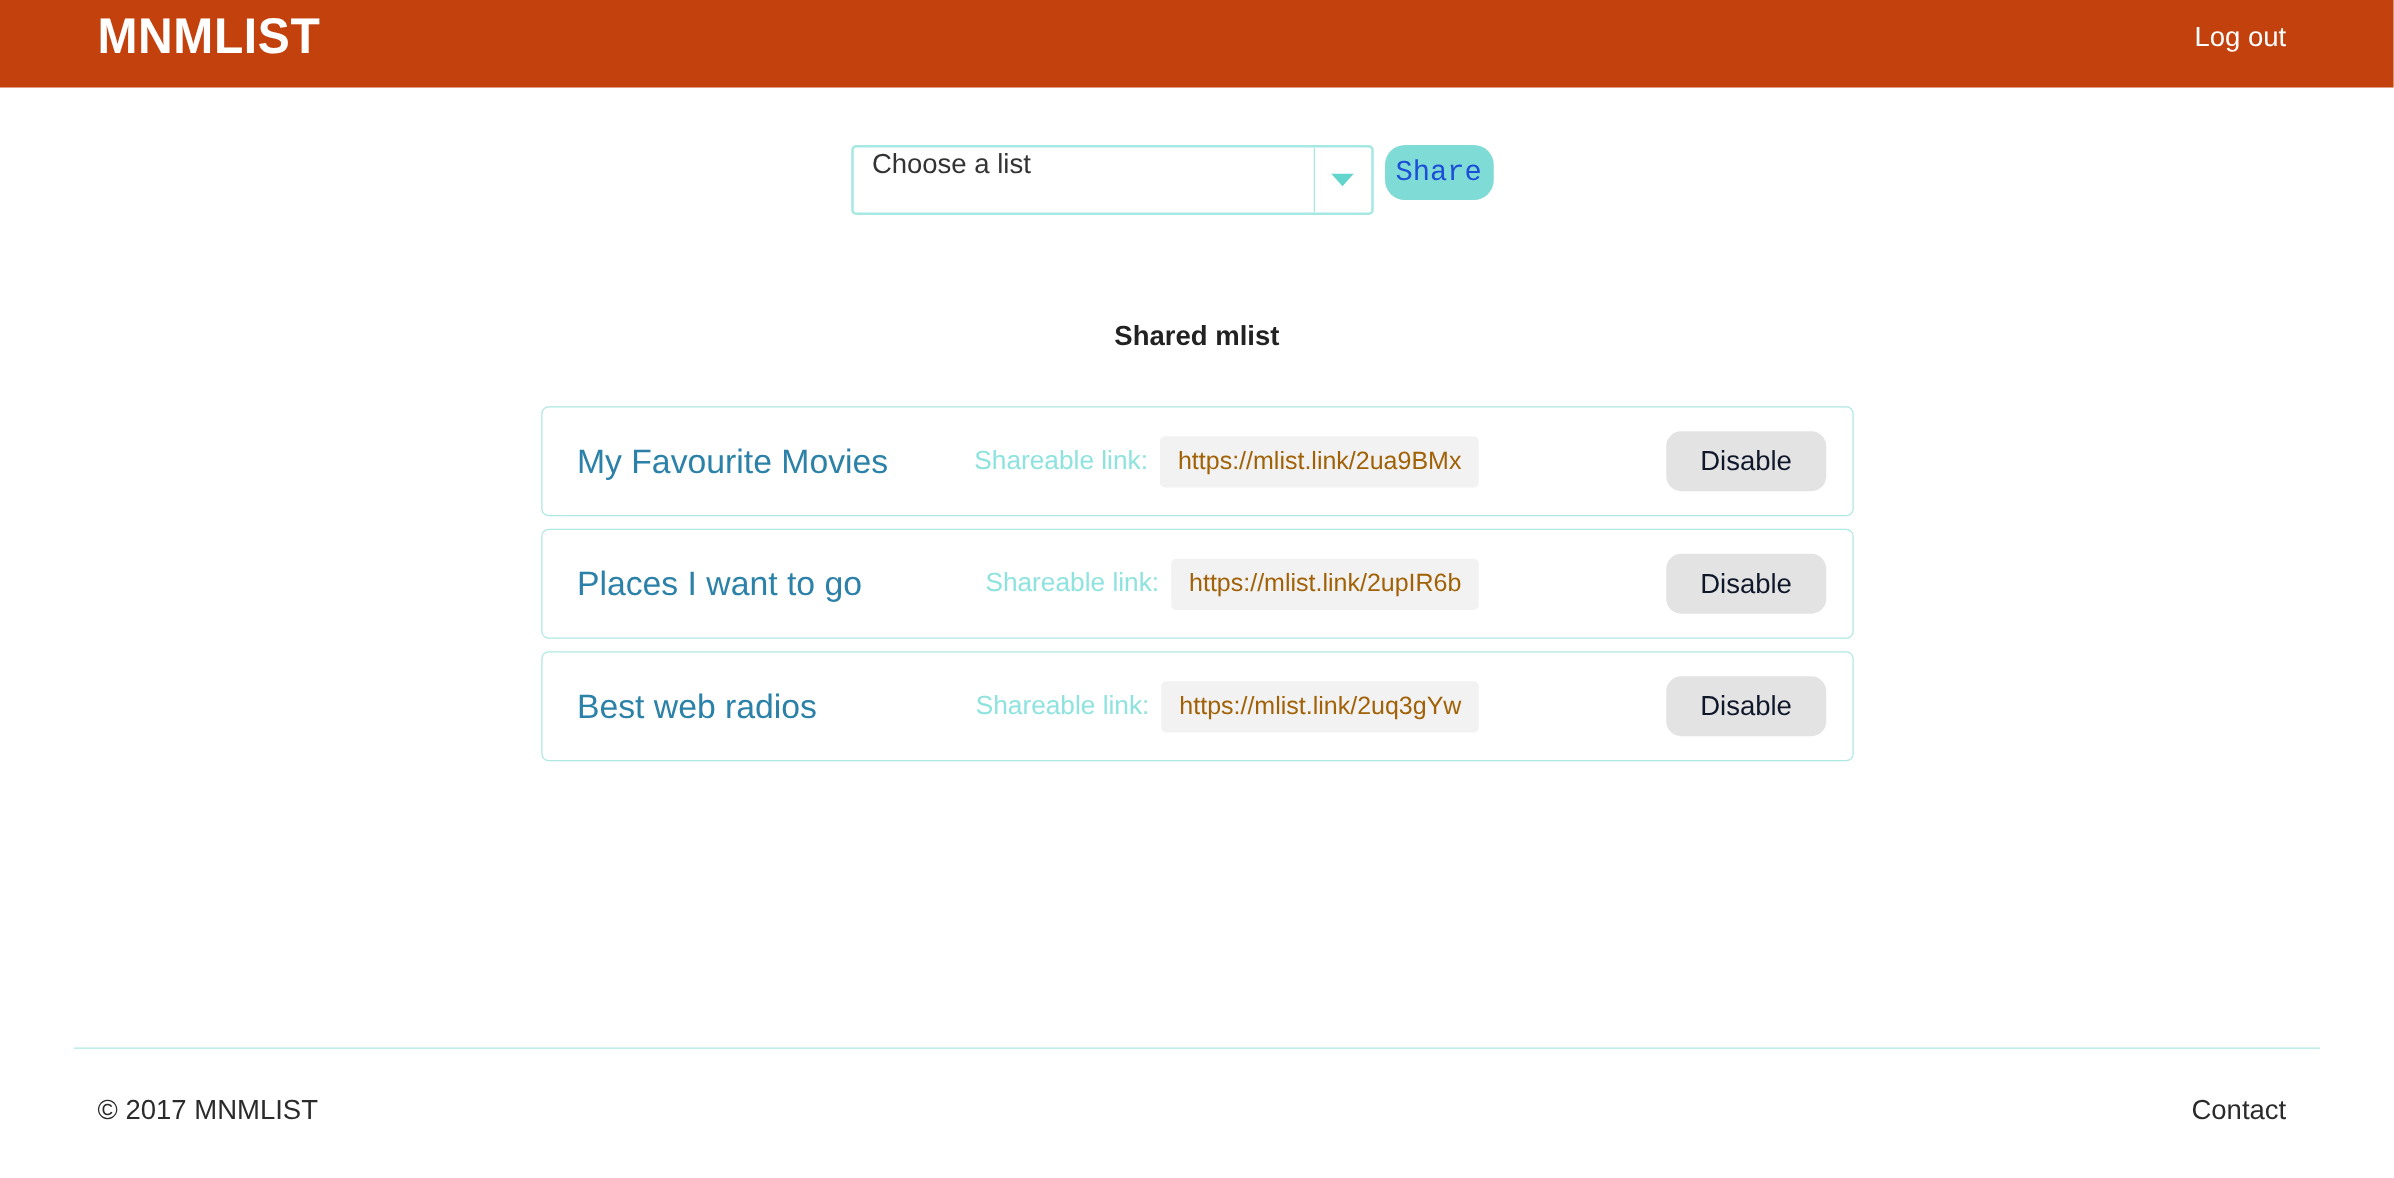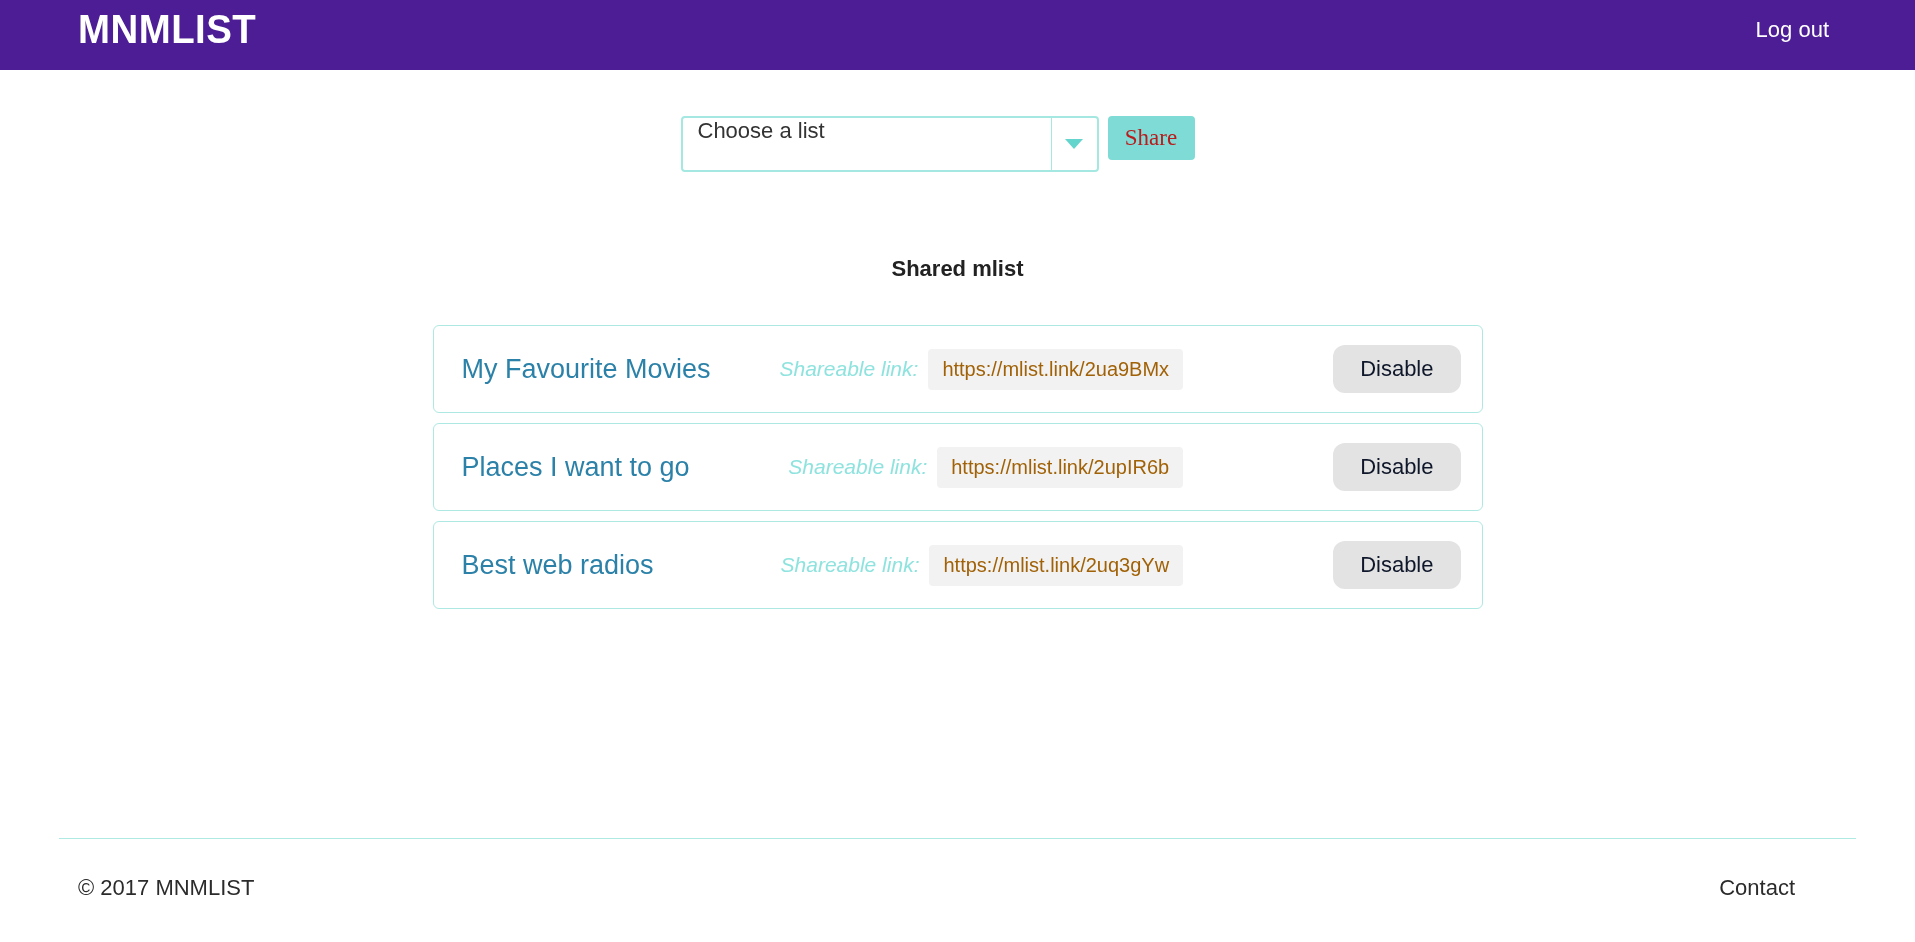--- a/index.html
+++ b/index.html
@@ -1,21 +1,21 @@
 <!DOCTYPE html>
 <html><head>
 <meta charset="utf-8">
 <style>
   * { margin:0; padding:0; box-sizing:border-box; }
   html,body { width:1915px; height:942px; background:#ffffff; font-family:"Liberation Sans", sans-serif; color:#2b2b2b; }
   body { position:relative; overflow:hidden; }
 
   
   .header {
-    height:70px; background:#4c1d95; display:flex; align-items:center;
+    height:70px; background:#c2410c; display:flex; align-items:center;
     justify-content:space-between; padding:0 86px 11px 78px;
   }
   .logo {
     color:#ffffff; font-weight:bold; font-size:40px; letter-spacing:0.5px;
     transform:scaleX(0.96); transform-origin:left center; cursor:pointer;
   }
   .logout { color:#ffffff; font-size:22px; cursor:pointer;margin-left:14px; }
 
   
   .share-form {
@@ -27,57 +27,57 @@
     display:flex; align-items:flex-start; background:#ffffff; cursor:pointer;
     position:relative;
   }
   .select-value { font-size:22px; color:#333333; padding-left:15px; }
   .select-right { position:absolute; right:0; top:0; height:100%; width:46px; display:flex; align-items:center; justify-content:center; border-left:1px solid #a5e8e2; }
   .caret {
     width:0; height:0; border-left:9px solid transparent; border-right:9px solid transparent;
     border-top:10px solid #63d5cd;
   }
   .share-btn {
-    margin-left:9px; width:87px; height:44px; background:#7fdbd5; color:#b91c1c;
-    border:none; border-radius:4px; font-size:23px; font-family:Liberation Serif, serif;
+    margin-left:9px; width:87px; height:44px; background:#7fdbd5; color:#1d4ed8;
+    border:none; border-radius:16px; font-size:23px; font-family:Liberation Mono, monospace;
     cursor:pointer;
   }
 
   
   .section-heading {
     text-align:center; font-size:22px; font-weight:bold; color:#222222;
     margin-top:84px;
   }
   .lists { width:1050px; margin:43px auto 0 auto; }
   .card {
     height:88px; border:1.5px solid #aee8e3; border-radius:6px;
     display:flex; align-items:center; padding:0 21px 0 28px; margin-bottom:10px;
     background:#ffffff;
   }
   .list-title { font-size:27px; font-weight:normal; color:#2b81a8; flex:1; cursor:pointer; }
   .share-group { display:flex; align-items:center; }
-  .share-label { font-size:21px; color:#8ee3de; margin-right:10px; white-space:nowrap;font-style:italic; }
+  .share-label { font-size:21px; color:#8ee3de; margin-right:10px; white-space:nowrap; }
   .link-box {
     background:#f2f2f2; border-radius:4px; padding:9px 14px; font-size:20px;
     color:#a16207; white-space:nowrap; cursor:text;
   }
   .disable-btn {
     margin-left:150px; background:#e3e3e3; border:none; border-radius:12px;
     padding:11px 27px; font-size:22px; color:#0f172a;
     font-family:"Liberation Sans", sans-serif; cursor:pointer; white-space:nowrap;
   }
 
   
   .footer {
     position:absolute; left:0; right:0; bottom:0; height:104px;
   }
   .footer-divider { border-top:1px solid #aee9e4; margin:0 59px; }
   .footer-row {
     display:flex; justify-content:space-between; align-items:center;
-    padding:0 120px 0 78px; margin-top:36px;
+    padding:0 86px 0 78px; margin-top:36px;
   }
   .copyright { font-size:22px; color:#2b2b2b; }
   .contact { font-size:22px; color:#2b2b2b; cursor:pointer; }
 </style>
 </head>
 <body>
 
 <div class="header">
   <div class="logo">MNMLIST</div>
   <div class="logout">Log out</div>

